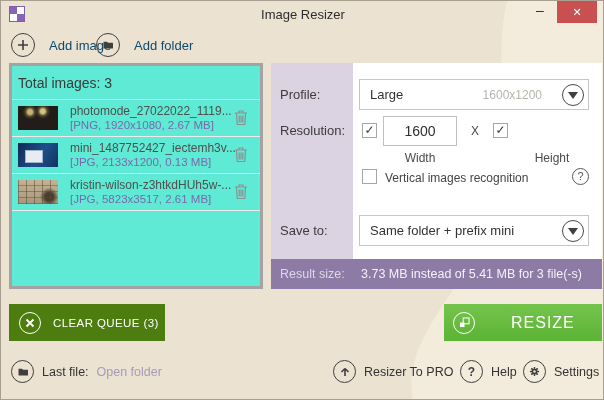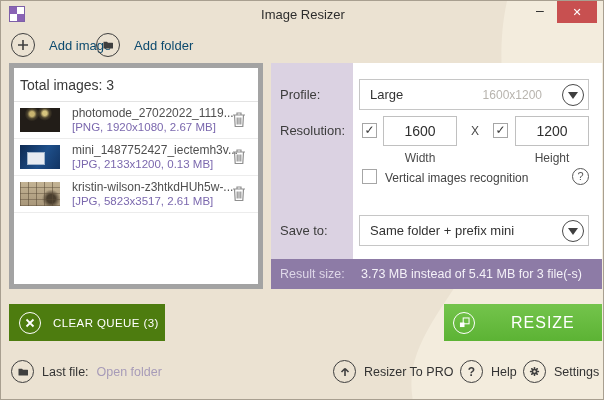--- a/index.html
+++ b/index.html
@@ -15,21 +15,21 @@
   .min-btn{position:absolute;left:526px;top:0;width:26px;height:22px;text-align:center;font-size:14px;color:#333;line-height:18px;cursor:default;}
   .close-btn{position:absolute;left:556px;top:0;width:40px;height:22px;background:#c85050;color:#fff;
     text-align:center;font-size:11px;line-height:22px;}
 
   
   .circle-ico{display:inline-flex;align-items:center;justify-content:center;width:24px;height:24px;border:1.6px solid #3f3f3f;border-radius:50%;box-sizing:border-box;background:transparent;}
   .tool-btn{position:absolute;display:flex;align-items:center;gap:14px;font-size:13px;color:#0c4a6e;cursor:pointer;}
   .tool-btn .lbl{padding-top:1px;}
 
   
-  .queue-panel{left:8px;top:62px;width:254px;height:226px;background:#ffffff;border:5px solid #a3a3a3;box-sizing:border-box;}
+  .queue-panel{left:8px;top:62px;width:254px;height:226px;background:#5eead4;border:3px solid #a3a3a3;box-sizing:border-box;}
   .queue-header{padding:9px 0 8px 6px;font-size:14px;color:#3a3a3a;border-bottom:1px solid #e3e3e3;}
   .q-row{position:relative;height:36px;border-bottom:1px solid #ececec;}
   .thumb{position:absolute;left:6px;top:6px;width:40px;height:24px;}
   .thumb1{background:radial-gradient(circle at 30% 25%, #c8b470 0 7%, rgba(200,180,110,.25) 14%, transparent 22%),
           radial-gradient(circle at 62% 22%, #d6c47e 0 7%, rgba(200,180,110,.25) 15%, transparent 24%),#221d18;}
   .thumb2{background:linear-gradient(120deg,#0e2a52,#1e4f8a 55%,#123463);position:relative;}
   .thumb2::after{content:"";position:absolute;left:7px;top:7px;width:16px;height:11px;background:#e8ecf2;border:1px solid #9fb4cc;}
   .thumb3{background:
      repeating-linear-gradient(90deg, rgba(90,75,55,.55) 0 1px, transparent 1px 8px),
      repeating-linear-gradient(0deg, rgba(90,75,55,.45) 0 1px, transparent 1px 6px),
@@ -143,21 +143,20 @@
       <span class="dd-main">Large</span>
       <span class="dd-dim">1600x1200</span>
       <span class="dd-arrow"></span>
     </div>
 
     <div class="p-label" style="top:60px;">Resolution:</div>
     <span class="cbx checked" style="left:91px;top:60px;"></span>
     <input class="numbox" style="left: 112px; top: 53px;" value="1600">
     <span class="x-sep" style="left:200px;top:61px;">X</span>
     <span class="cbx checked" style="left:222px;top:60px;"></span>
-    <input class="numbox" style="left: 244px; top: 53px;" value="1200">
     <div class="dim-label" style="left:112px;top:88px;">Width</div>
     <div class="dim-label" style="left:244px;top:88px;">Height</div>
 
     <span class="cbx" style="left:91px;top:106px;"></span>
     <div class="vert-label" style="left:114px;top:108px;">Vertical images recognition</div>
     <span class="help-dot" style="left:301px;top:105px;">?</span>
 
     <div class="p-label" style="top:160px;">Save to:</div>
     <div class="dd" style="top:152px;">
       <span class="dd-main">Same folder + prefix mini</span>

